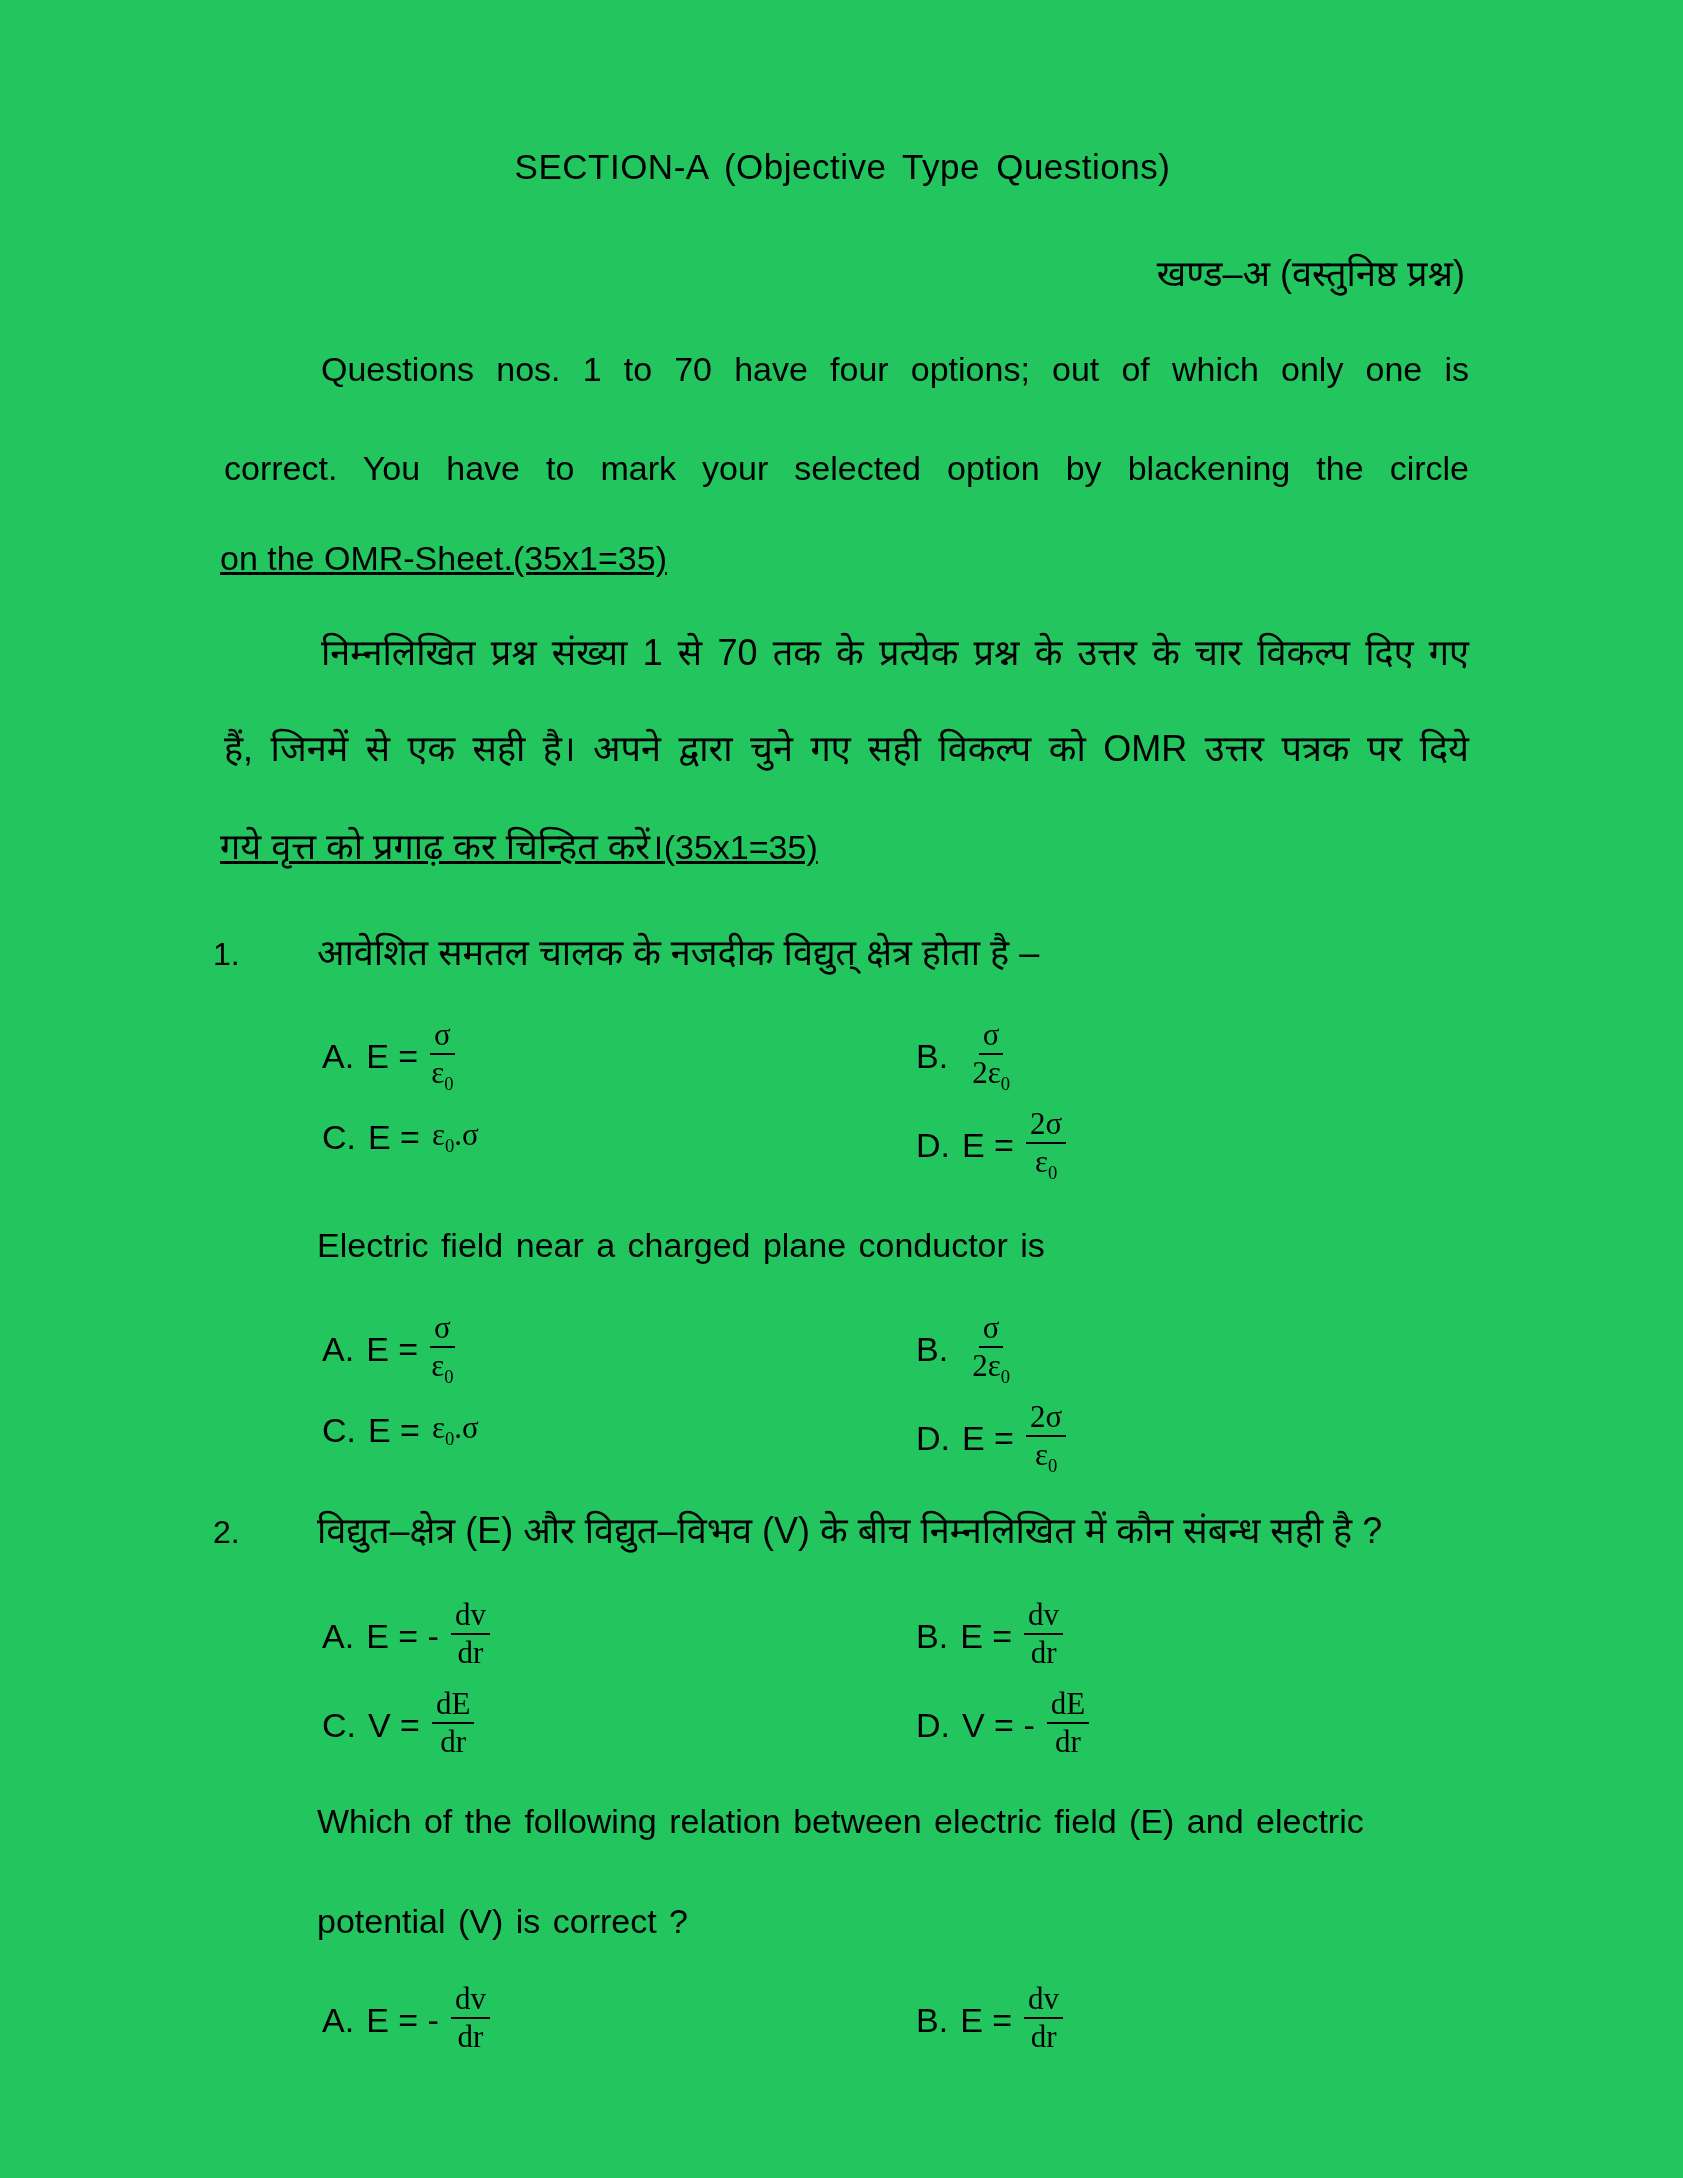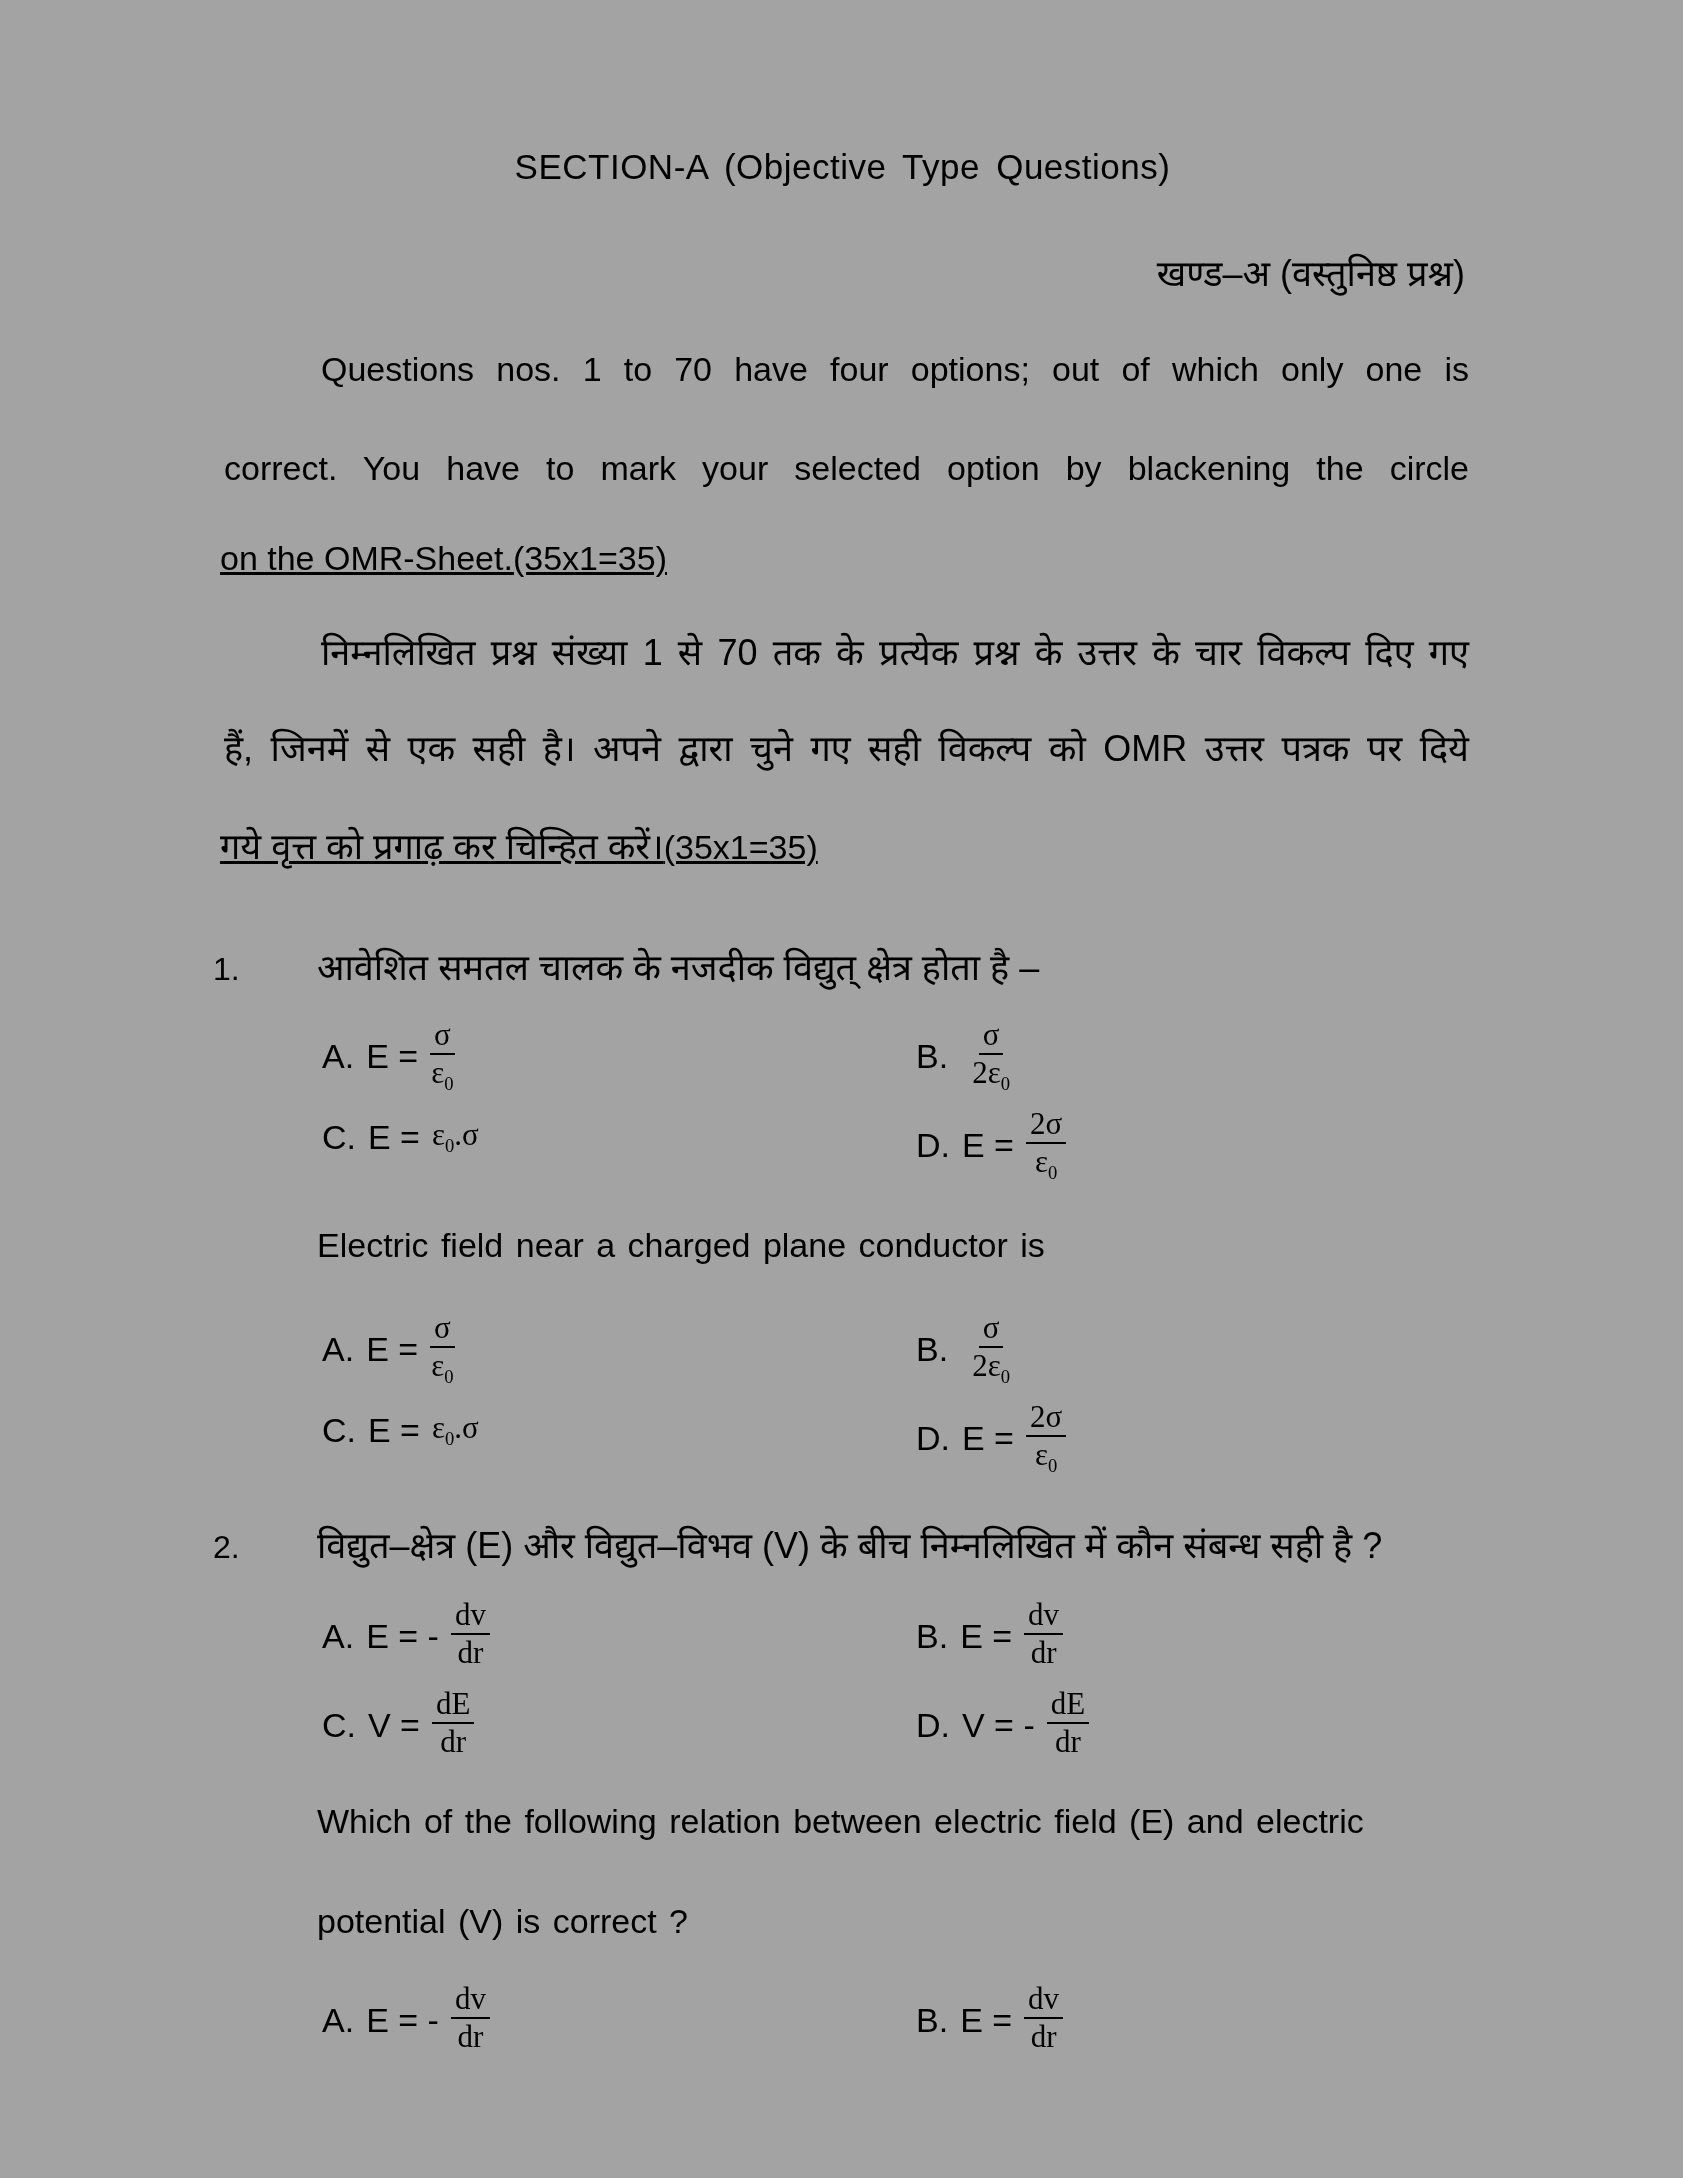--- a/index.html
+++ b/index.html
@@ -1,20 +1,20 @@
 <!DOCTYPE html>
 <html><head>
 <meta charset="utf-8">
 <style>
   html, body { margin: 0; padding: 0; background: #e8e8e8; }
   .page {
     position: relative;
     width: 1683px;
     height: 2178px;
-    background: #a3a3a3;
+    background: #22c55e;
     color: #000000;
     font-family: "Liberation Sans", sans-serif;
     overflow: hidden;
   }
   .abs { position: absolute; }
   .center { text-align: center; }
   .title {
     left: 220px; top: 147px; width: 1245px;
     font-size: 35px; letter-spacing: 0.5px;
     word-spacing: 6px;
@@ -38,21 +38,21 @@
     display: flex; align-items: baseline;
     font-size: 34px;
     text-decoration: underline;
   }
   .line-row .marks { padding-right: 61px; }
   .q-row {
     left: 213px; width: 1257px;
     display: flex; align-items: baseline;
   }
   .q-num { width: 104px; flex: none; font-size: 32px; }
-  .q-text-hi { font-size: 36px; white-space: nowrap; margin-top: 15px; }
+  .q-text-hi { font-size: 36px; white-space: nowrap; }
   .q-text-en { left: 317px; font-size: 34px; white-space: nowrap; word-spacing: 3px; }
   .opt {
     display: flex; align-items: center; gap: 12px;
     font-size: 34px; white-space: nowrap;
   }
   .opt .olabel { }
   .opt .opre { }
   .frac {
     display: inline-flex; flex-direction: column; align-items: center;
     font-family: "Liberation Serif", serif;

